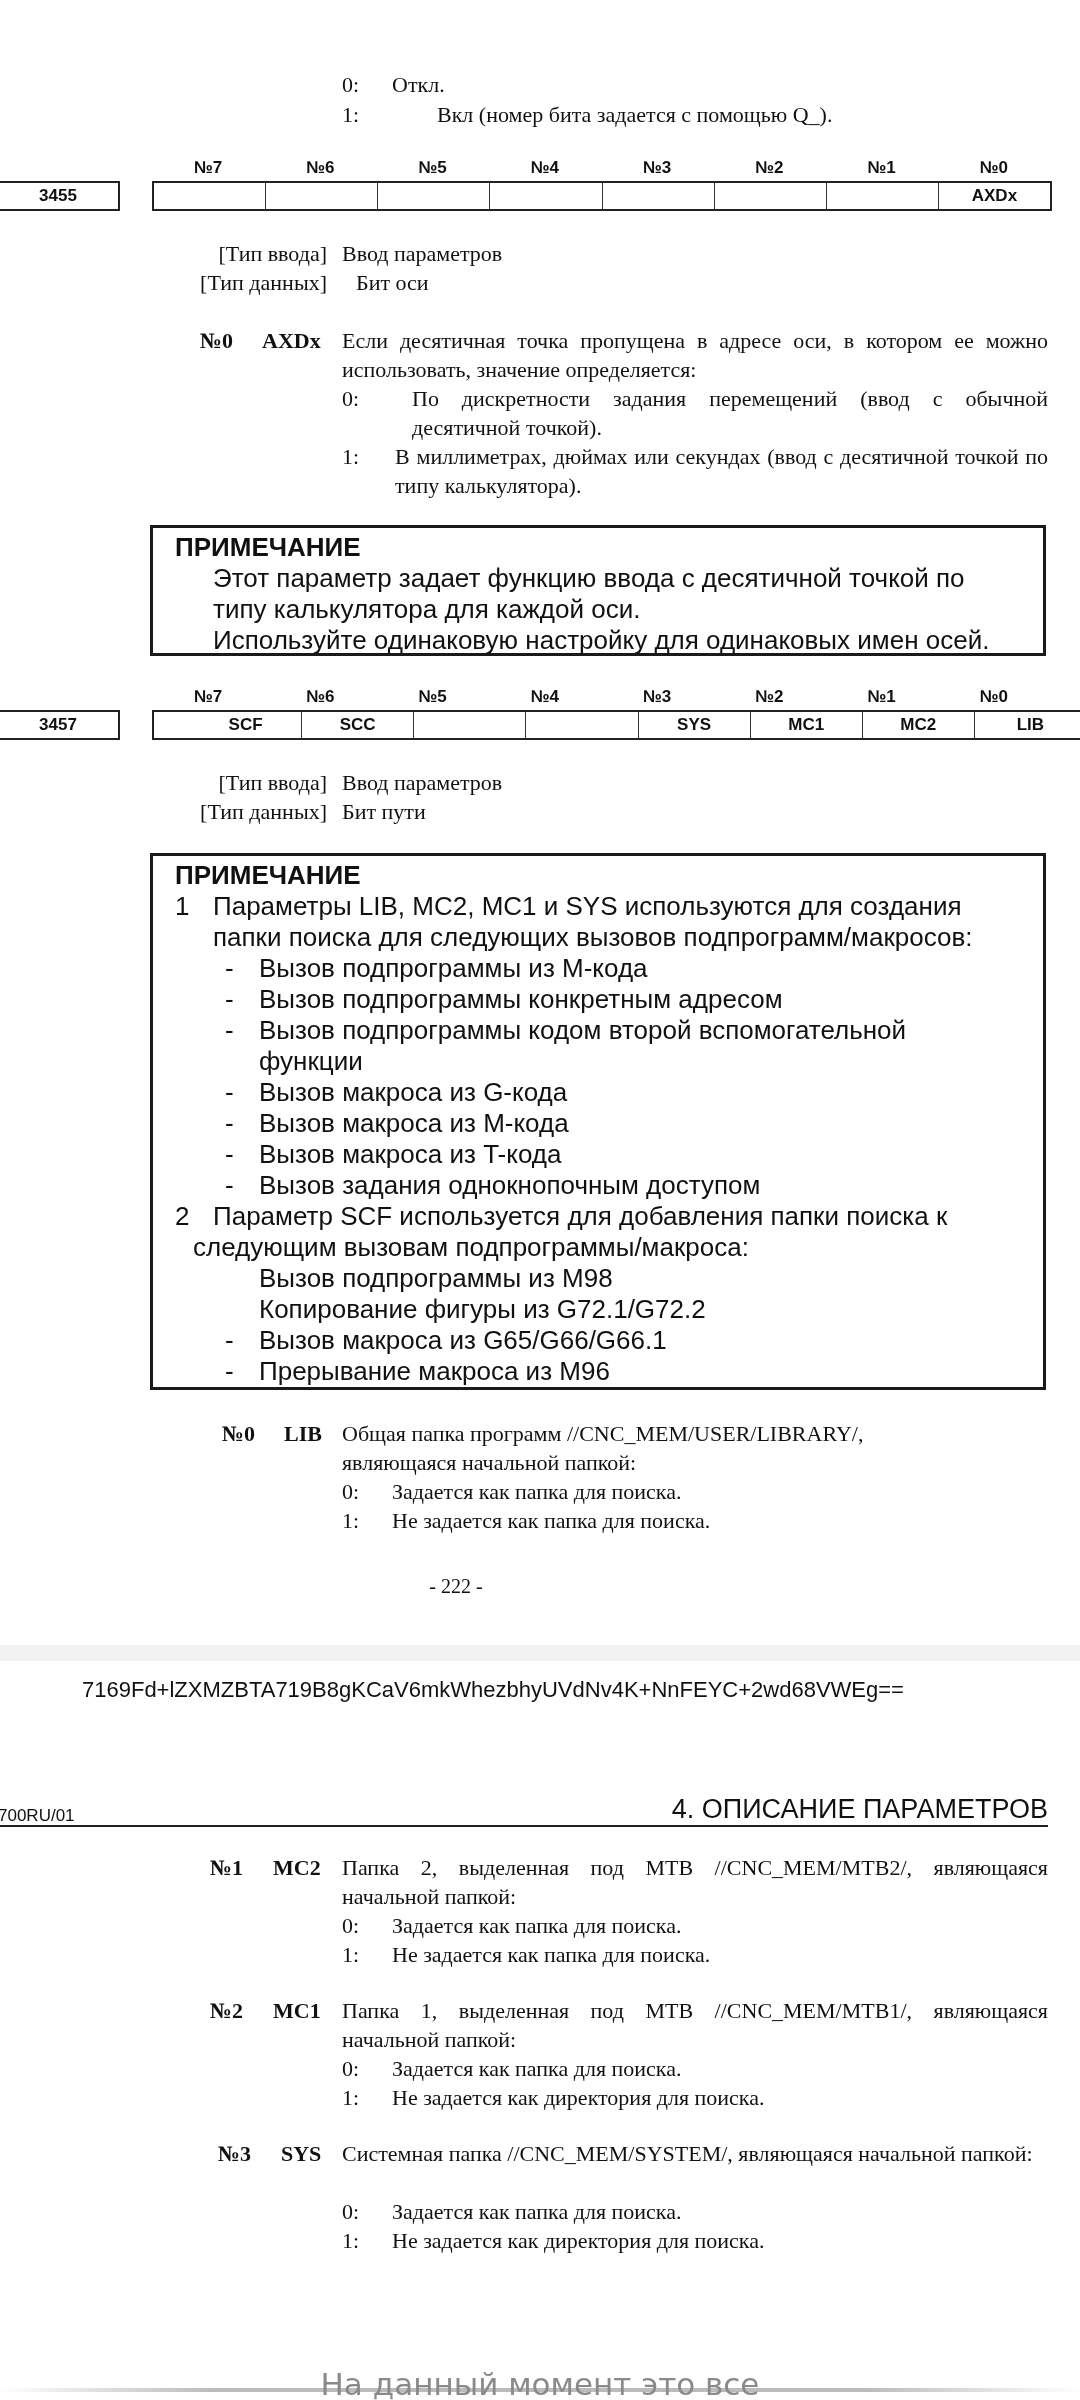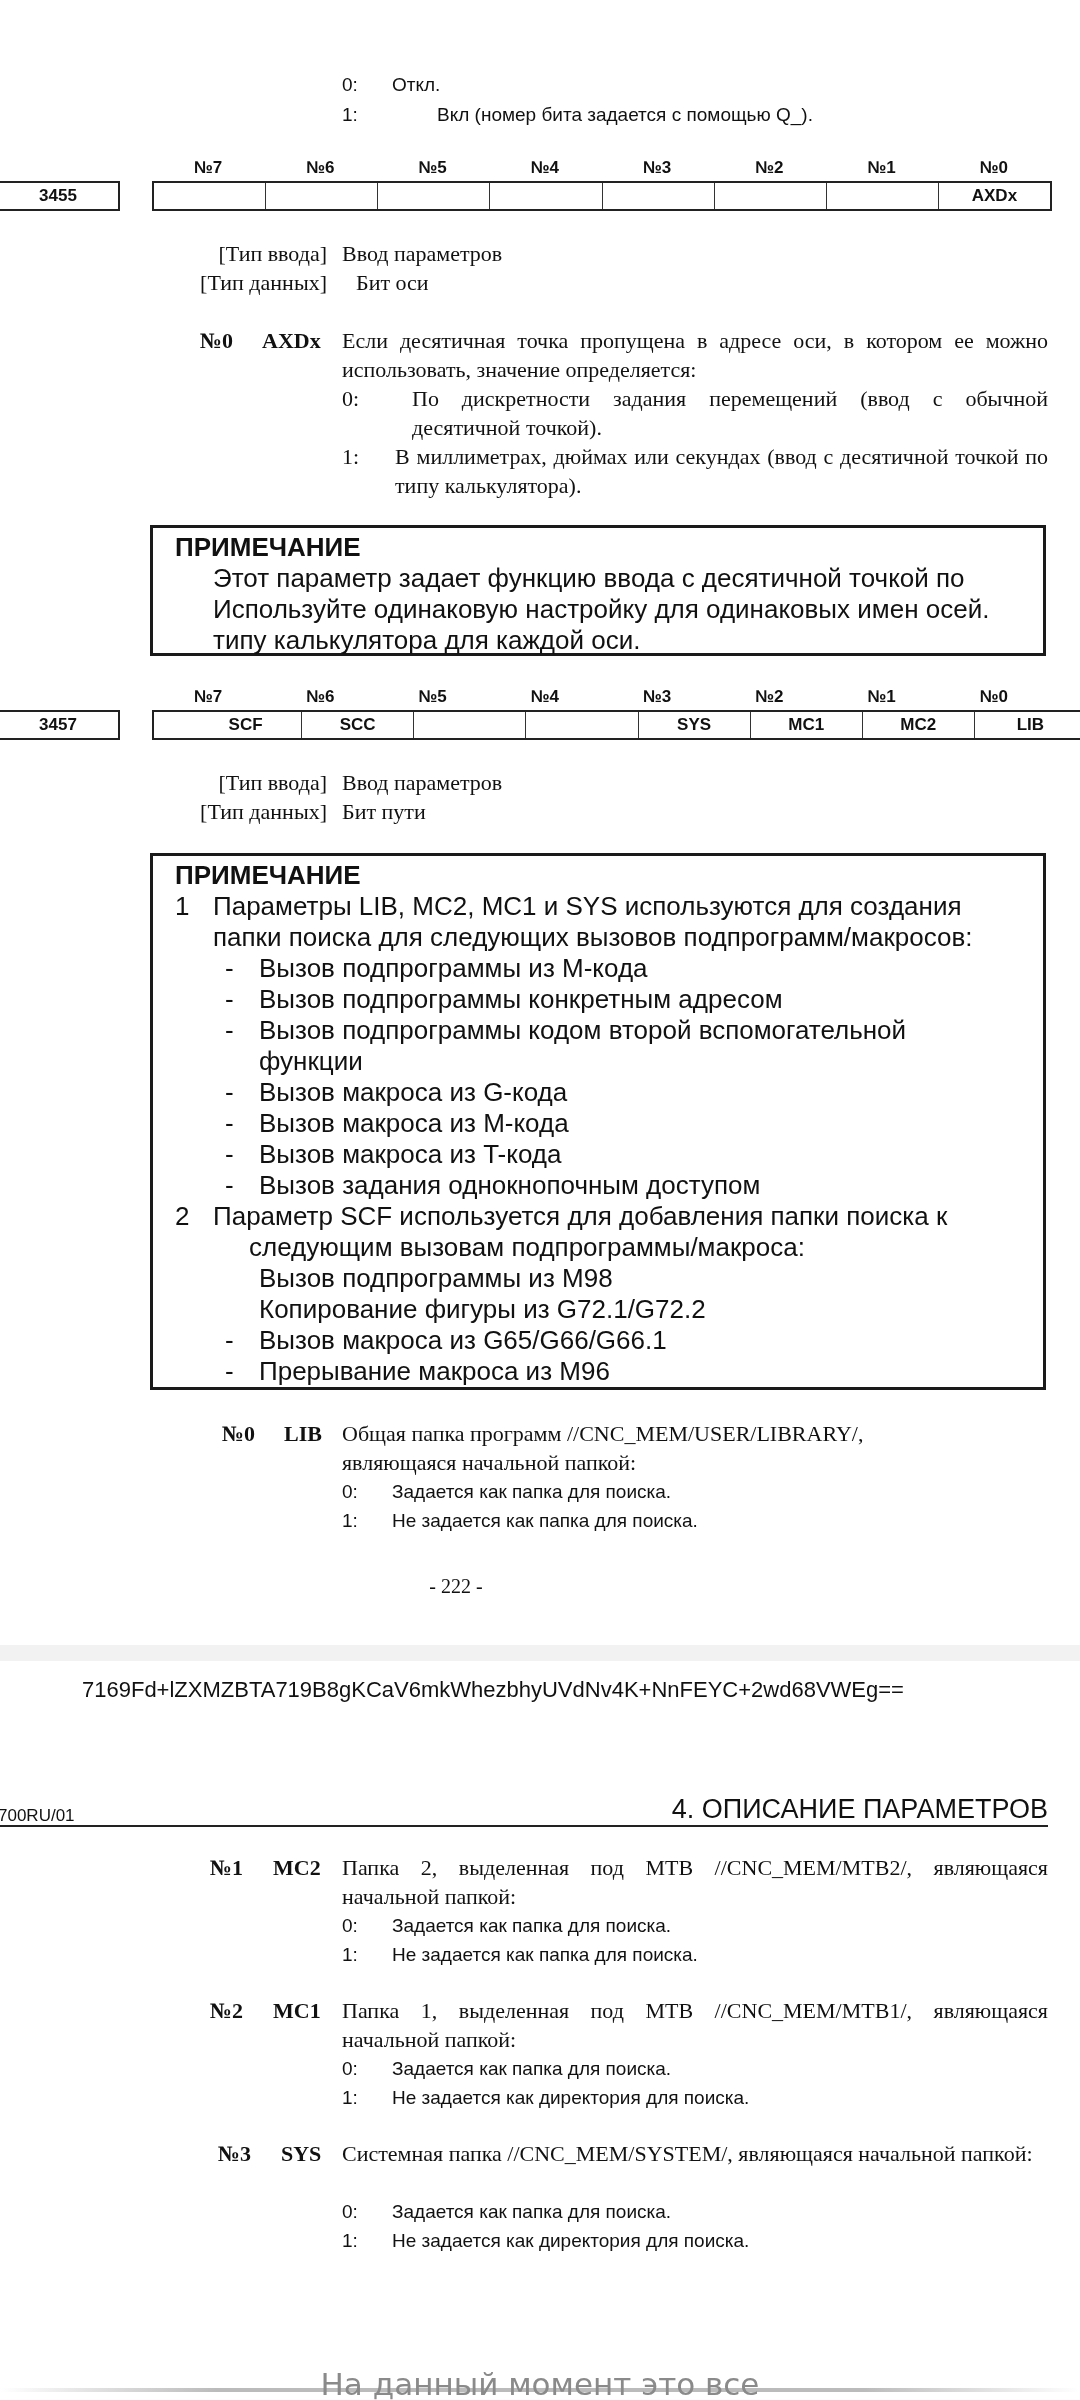--- a/index.html
+++ b/index.html
@@ -2,21 +2,21 @@
 <html><head>
 <meta charset="utf-8">
 <style>
   html, body { margin:0; padding:0; }
   body { width:1080px; height:2400px; background:#ffffff; position:relative; overflow:hidden; color:#111; }
   .serif { font-family: "Liberation Serif", "DejaVu Serif", serif; }
   .abs { position:absolute; }
   .t22 { font-size:22px; line-height:29px; }
 
   
-  .opt { position:absolute; font-family:Liberation Sans, sans-serif; font-size:19px; line-height:29px; white-space:nowrap; }
+  .opt { position:absolute; font-family:Liberation Serif, serif; font-size:22px; line-height:29px; white-space:nowrap; }
   .opt .num { display:inline-block; width:50px; }
 
   
   .bitnums { position:absolute; left:152px; width:898px; display:flex; font-family:"Liberation Sans",sans-serif; font-weight:bold; font-size:17px; }
   .bitnums span { flex:1; text-align:center; }
   .regbox { position:absolute; left:-2px; width:120px; height:26px; border:2px solid #222; border-left:none; font-family:"Liberation Sans",sans-serif; font-weight:bold; font-size:17px; text-align:center; line-height:26px; }
   .bits { position:absolute; left:152px; width:896px; height:26px; border:2px solid #222; display:flex; }
   .bits span { flex:1; border-left:1.5px solid #333; font-family:"Liberation Sans",sans-serif; font-weight:bold; font-size:17px; text-align:center; line-height:26px; }
   .bits span:first-child { border-left:none; }
 
@@ -85,22 +85,22 @@
   <div style="margin-left:70px; text-align:justify;">По дискретности задания перемещений (ввод с обычной десятичной точкой).</div>
 </div>
 <div class="abs serif t22" style="left:342px; top:442px; width:706px;">
   <span style="position:absolute; left:0;">1:</span>
   <div style="margin-left:53px; text-align:justify;">В миллиметрах, дюймах или секундах (ввод с десятичной точкой по типу калькулятора).</div>
 </div>
 
 <div class="note" style="top:525px; height:131px; padding-top:4px;">
   <div class="title">ПРИМЕЧАНИЕ</div>
   <div class="line" style="padding-left:60px;">Этот параметр задает функцию ввода с десятичной точкой по</div>
+  <div class="line" style="padding-left:60px;">типу калькулятора для каждой оси.</div>
   <div class="line" style="padding-left:60px;">Используйте одинаковую настройку для одинаковых имен осей.</div>
-  <div class="line" style="padding-left:60px;">типу калькулятора для каждой оси.</div>
 </div>
 
 <div class="bitnums" style="top:687px;">
   <span>№7</span>
     <span>№6</span>
     <span>№5</span>
     <span>№4</span>
     <span>№3</span>
     <span>№2</span>
     <span>№1</span>
@@ -135,21 +135,21 @@
   <div class="line" style="position:relative; padding-left:106px;"><span style="position:absolute; left:72px;">-</span><span>Вызов подпрограммы кодом второй вспомогательной</span></div>
   <div class="line" style="padding-left:106px;">функции</div>
   <div class="line" style="position:relative; padding-left:106px;"><span style="position:absolute; left:72px;">-</span><span>Вызов макроса из G-кода</span></div>
   <div class="line" style="position:relative; padding-left:106px;"><span style="position:absolute; left:72px;">-</span><span>Вызов макроса из M-кода</span></div>
   <div class="line" style="position:relative; padding-left:106px;"><span style="position:absolute; left:72px;">-</span><span>Вызов макроса из T-кода</span></div>
   <div class="line" style="position:relative; padding-left:106px;"><span style="position:absolute; left:72px;">-</span><span>Вызов задания однокнопочным доступом</span></div>
   <div class="line" style="position:relative; padding-left:60px;">
     <span style="position:absolute; left:22px;">2</span>
     <span>Параметр SCF используется для добавления папки поиска к</span>
   </div>
-  <div class="line" style="padding-left:96px;">следующим вызовам подпрограммы/макроса:</div>
+  <div class="line" style="padding-left:40px;">следующим вызовам подпрограммы/макроса:</div>
   <div class="line" style="padding-left:106px;">Вызов подпрограммы из M98</div>
   <div class="line" style="padding-left:106px;">Копирование фигуры из G72.1/G72.2</div>
   <div class="line" style="position:relative; padding-left:106px;"><span style="position:absolute; left:72px;">-</span><span>Вызов макроса из G65/G66/G66.1</span></div>
   <div class="line" style="position:relative; padding-left:106px;"><span style="position:absolute; left:72px;">-</span><span>Прерывание макроса из M96</span></div>
 </div>
 
 <div class="bithead" style="left:222px; top:1419px;">№0</div>
 <div class="bithead" style="left:284px; top:1419px;">LIB</div>
 <div class="val-col" style="top:1419px;">Общая папка программ //CNC_MEM/USER/LIBRARY/,</div>
 <div class="val-col" style="top:1448px;">являющаяся начальной папкой:</div>

